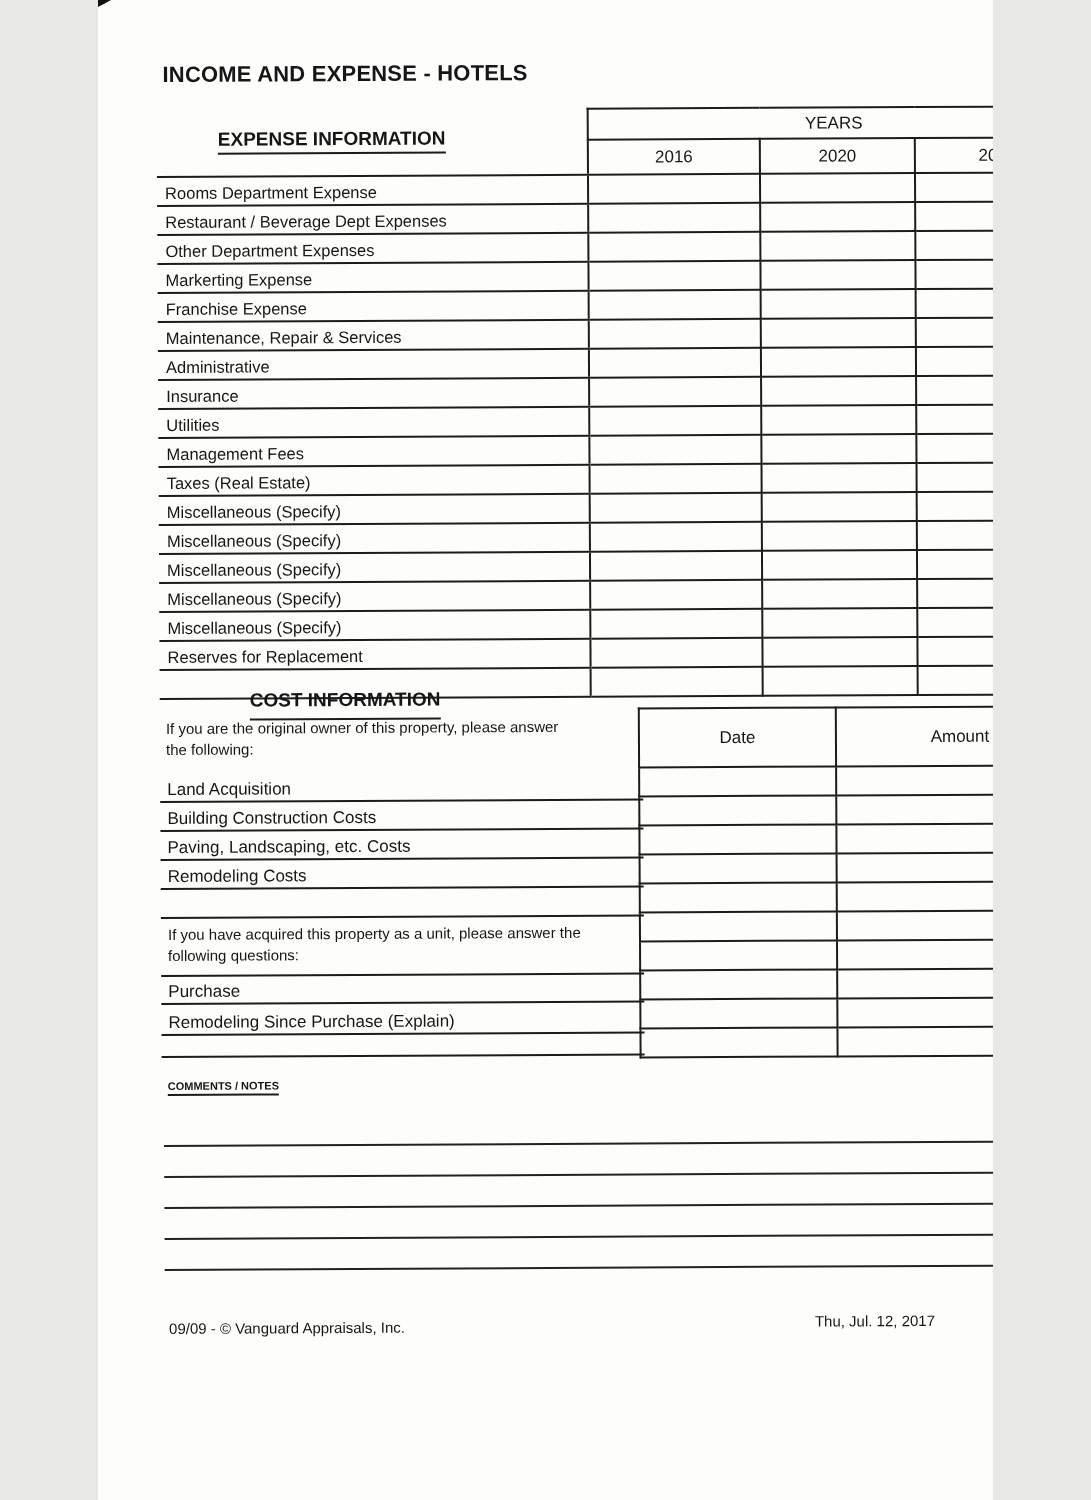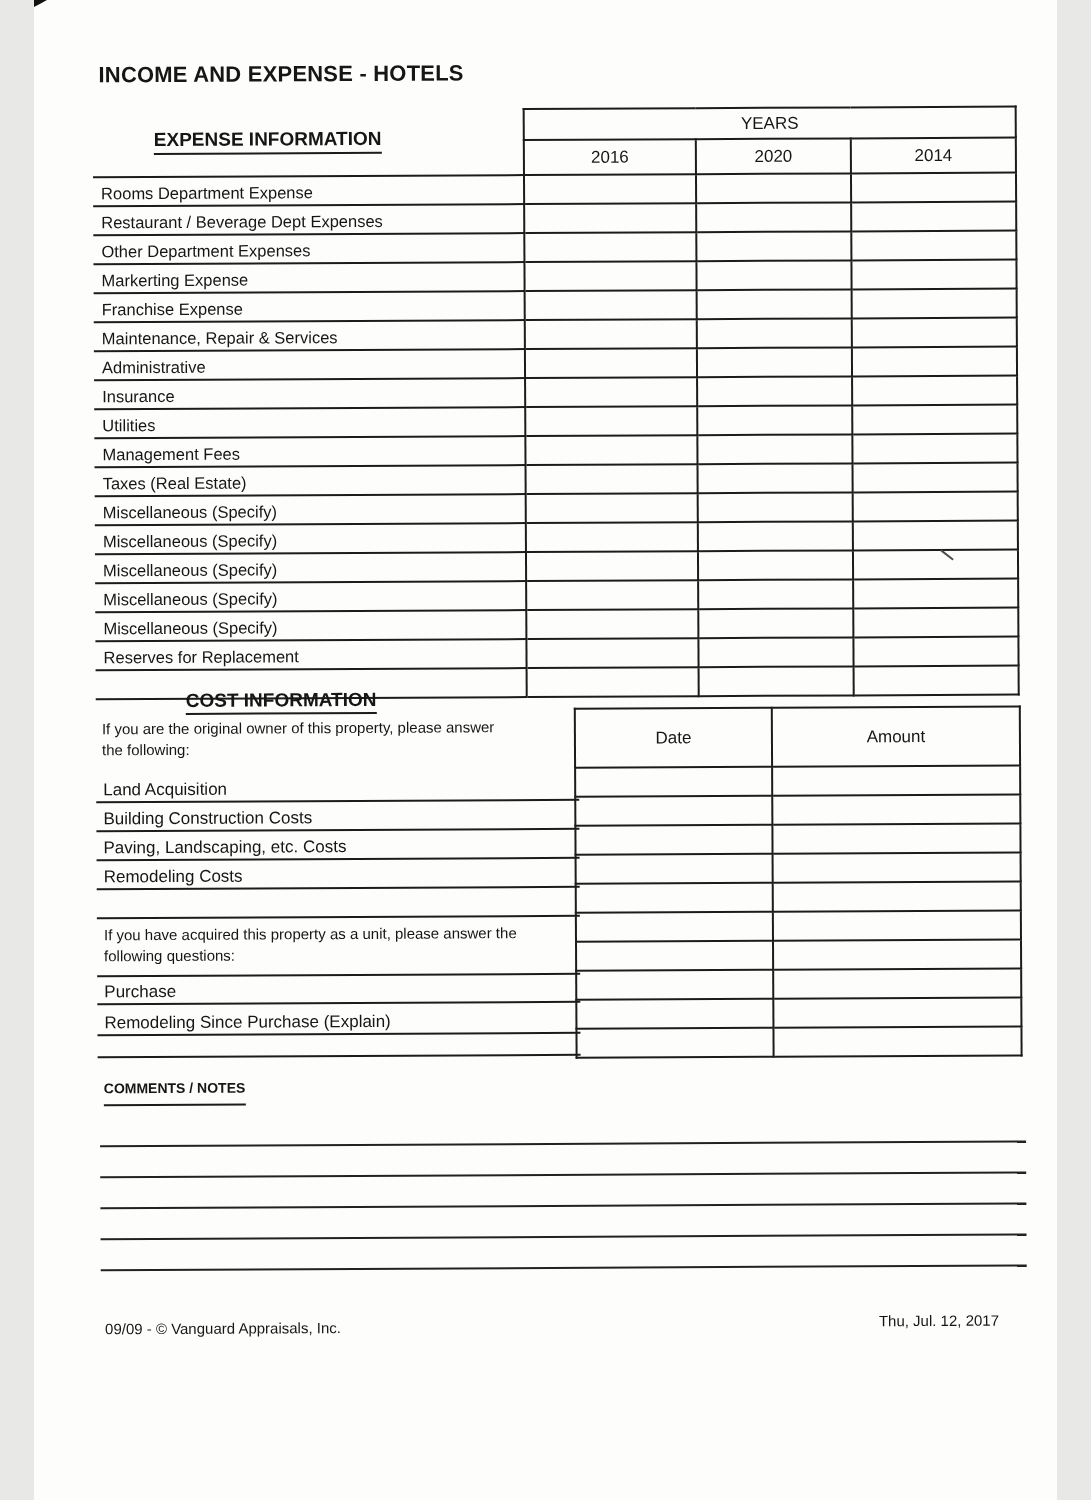--- a/index.html
+++ b/index.html
@@ -1,17 +1,17 @@
 <!DOCTYPE html>
 <html><head>
 <meta charset="utf-8">
 <style>
   html,body { margin:0; padding:0; background:#e8e8e6; }
   .page {
-    position:relative; width:1023px; height:1500px; margin:0 auto;
+    position:relative; width:895px; height:1500px; margin:0 auto;
     background:#fdfdfb; overflow:hidden;
     font-family:"Liberation Sans", sans-serif; color:#161616;
   }
   .content { position:absolute; inset:0; transform:rotate(-0.3deg); }
 
   .speck { position:absolute; left:0; top:0; width:13px; height:7px;
     background:#111; clip-path:polygon(0 0,100% 0,55% 45%,0 100%); }
 
   .page-title { position:absolute; left:68px; top:60px;
     font-size:22px; font-weight:bold; letter-spacing:0.2px; }
@@ -32,21 +32,21 @@
     font-size:17px; height:31px;margin-top:45px; }
   .lbl-blank { border:none; }
   .lbl-underline { border-bottom:2px solid #1c1c1c; }
   .expense-table tbody tr { height:29px; }
   .expense-table td.lbl { border-bottom:2px solid #1c1c1c; font-size:16.5px;
     padding:0 0 2px 8px; vertical-align:bottom; white-space:nowrap; }
   .expense-table td.cell { border:2px solid #1c1c1c; }
 
   .cost-heading { position:absolute; left:152px; top:688px;
     font-size:19px; font-weight:bold; border-bottom:2.5px solid #1c1c1c;
-    padding-bottom:1px; }
+    padding-bottom:7px; }
   .cost-intro-owner { position:absolute; left:68px; top:716px; width:414px;
     font-size:15px; line-height:21px; }
   .owner-rows { position:absolute; left:62px; top:772px; width:483px; }
   .fill-row { height:29px; border-bottom:2px solid #1c1c1c; font-size:17px;
     display:flex; align-items:flex-end; padding:0 0 1px 7px;
     box-sizing:border-box; white-space:nowrap; }
   .unit-intro { position:absolute; left:62px; top:915px; width:483px; height:60px;
     border-top:2px solid #1c1c1c; border-bottom:2px solid #1c1c1c;
     box-sizing:border-box; font-size:15px; line-height:21px;
     padding:5px 40px 0 7px; }
@@ -57,22 +57,22 @@
 
   .cost-table { position:absolute; left:540px; top:708px; width:445px; }
   .cost-table col.c-date { width:197px; }
   .cost-table col.c-amount { width:248px; }
   .cost-table th { border:2px solid #1c1c1c; height:55px; font-weight:normal;
     font-size:17px; text-align:center; }
   .cost-table tbody tr { height:29px; }
   .cost-table td { border:2px solid #1c1c1c; }
 
   .comments-heading { position:absolute; left:68px; top:1078px;
-    font-size:14px; font-weight:bold; border-bottom:2px solid #1c1c1c;
-    padding-bottom:8px; }
+    font-size:11px; font-weight:bold; border-bottom:2px solid #1c1c1c;
+    padding-bottom:2px; }
   .comment-lines { position:absolute; left:64px; top:1114px; width:926px; }
   .comment-line { height:29px; border-bottom:2px solid #222; }
 
   .footer-left { position:absolute; left:68px; top:1318px; font-size:15px; }
   .footer-right { position:absolute; right:61px; top:1314px; font-size:15px; }
 
   .tick-mark { position:absolute; left:906px; top:556px; width:16px; height:2px;
     background:#4d4d4d; transform:rotate(38deg); border-radius:1px; }
 </style>
 </head>

